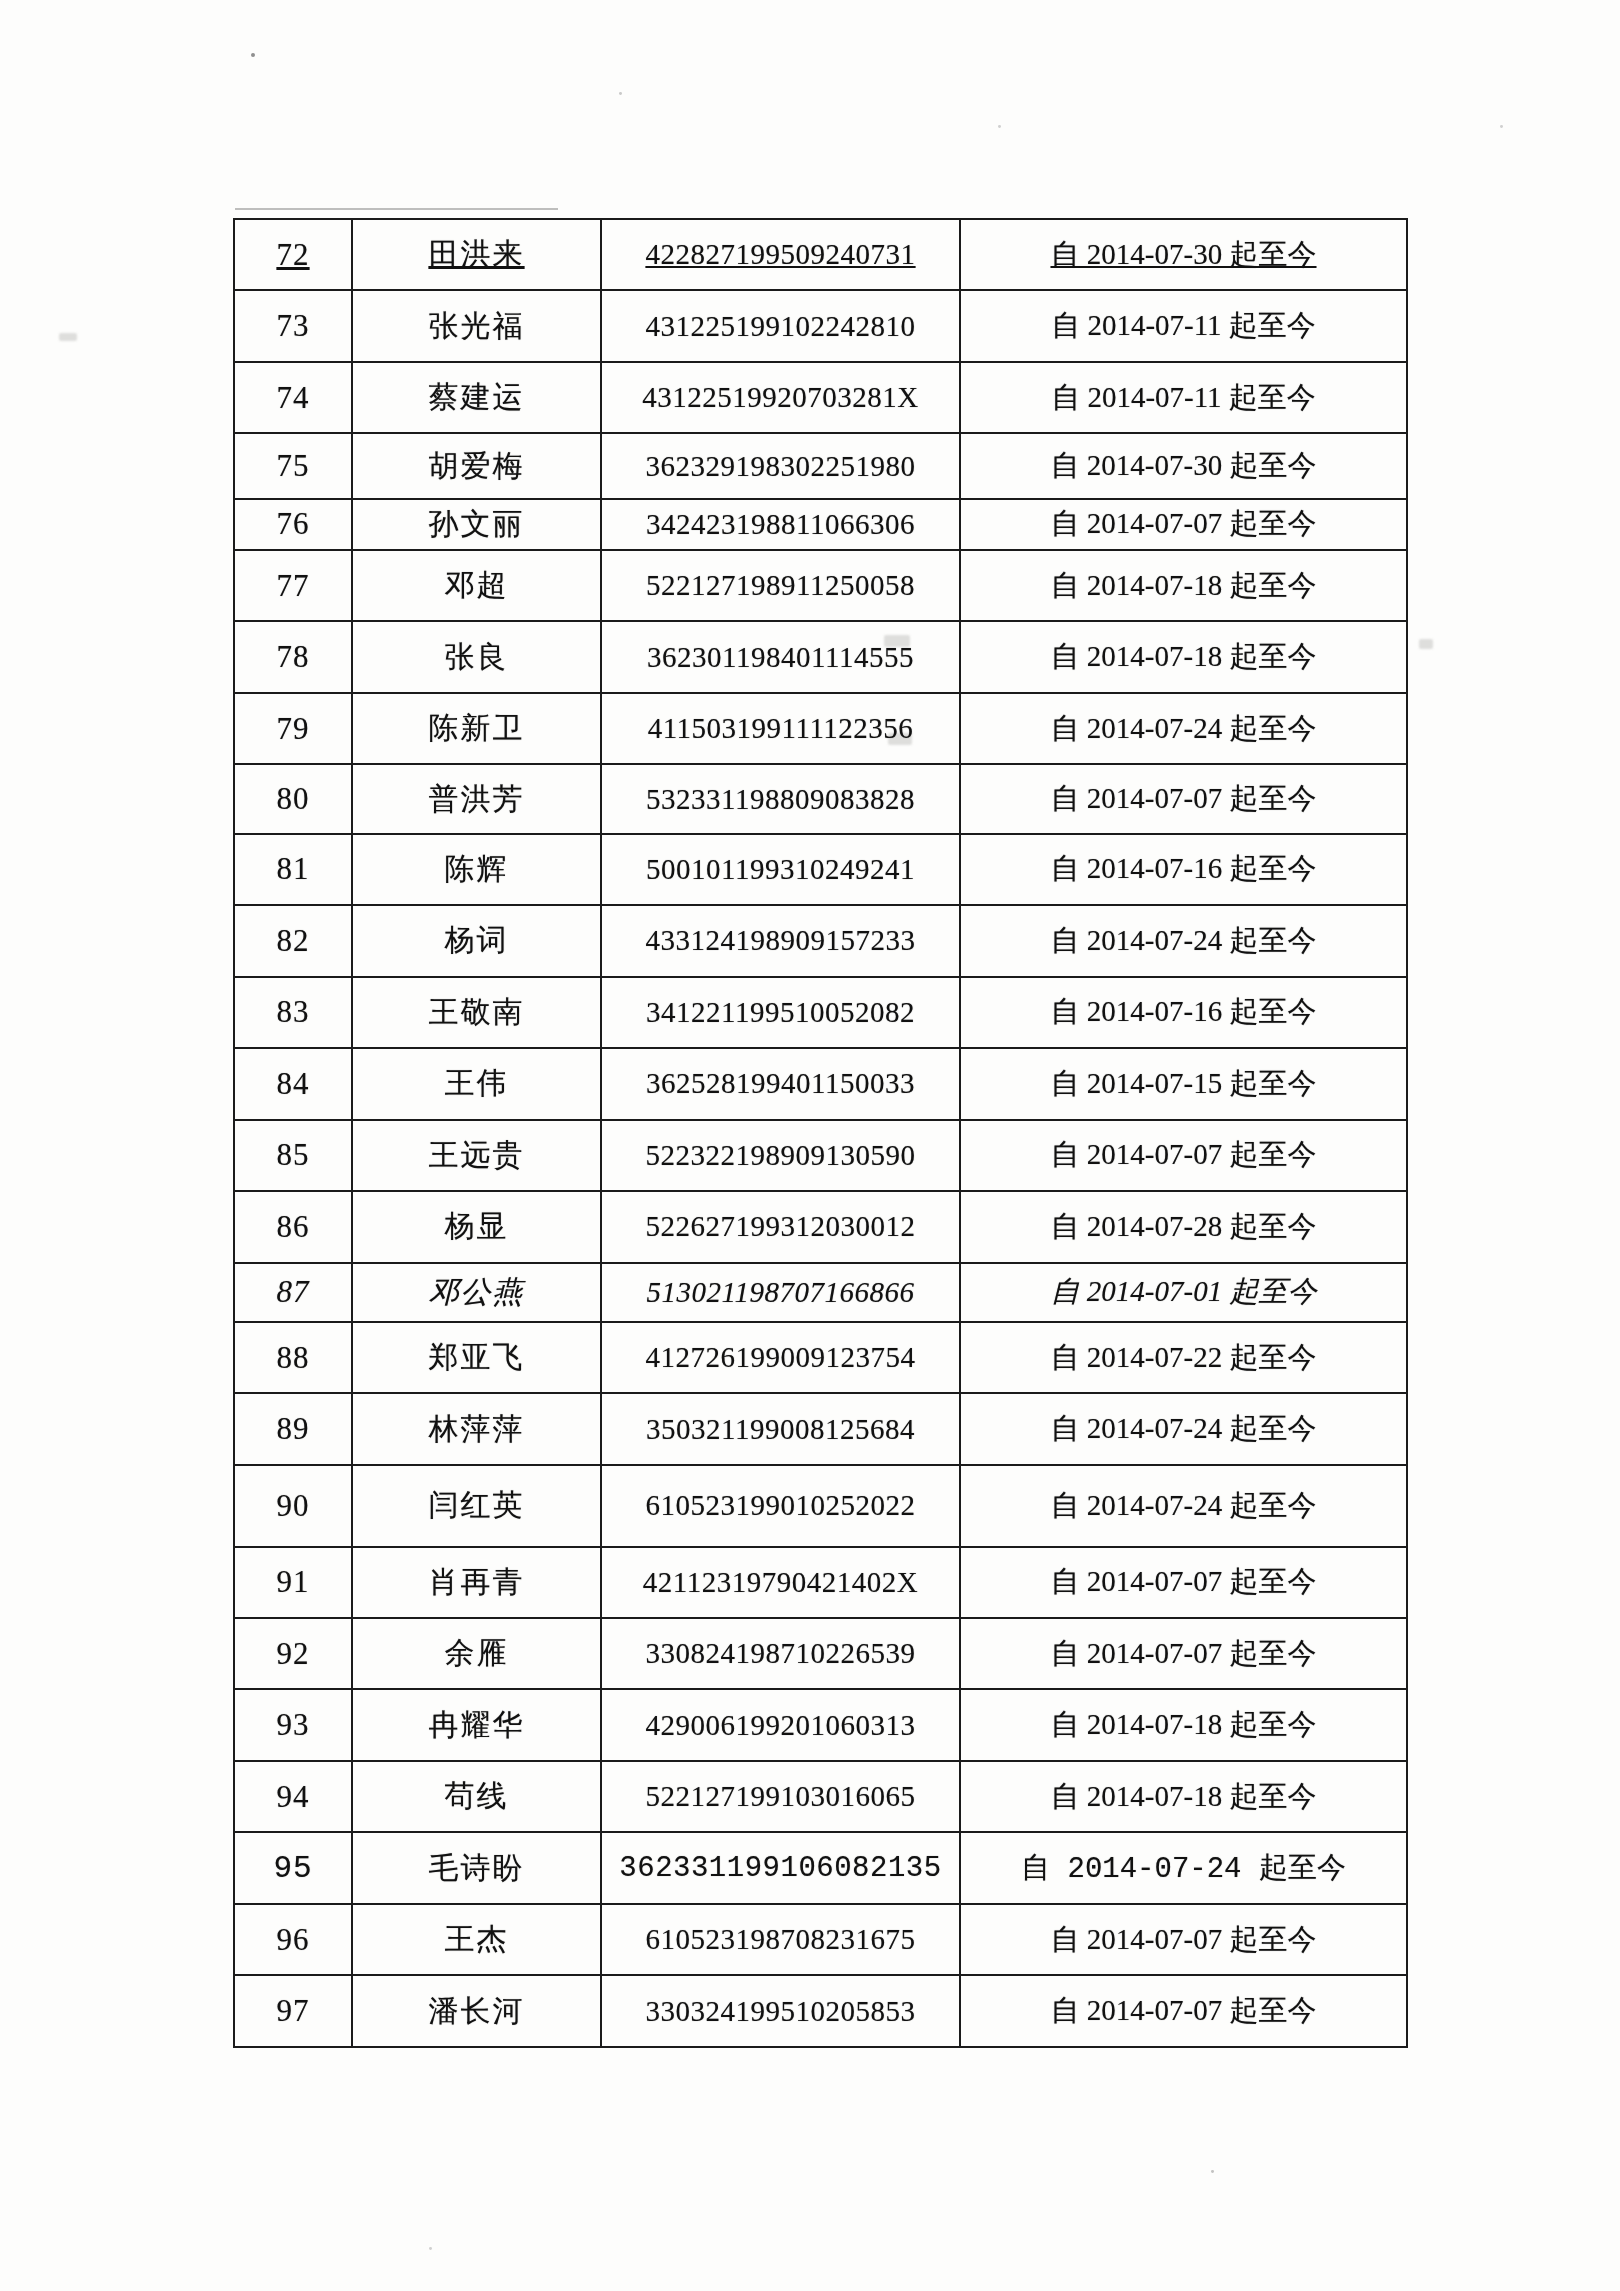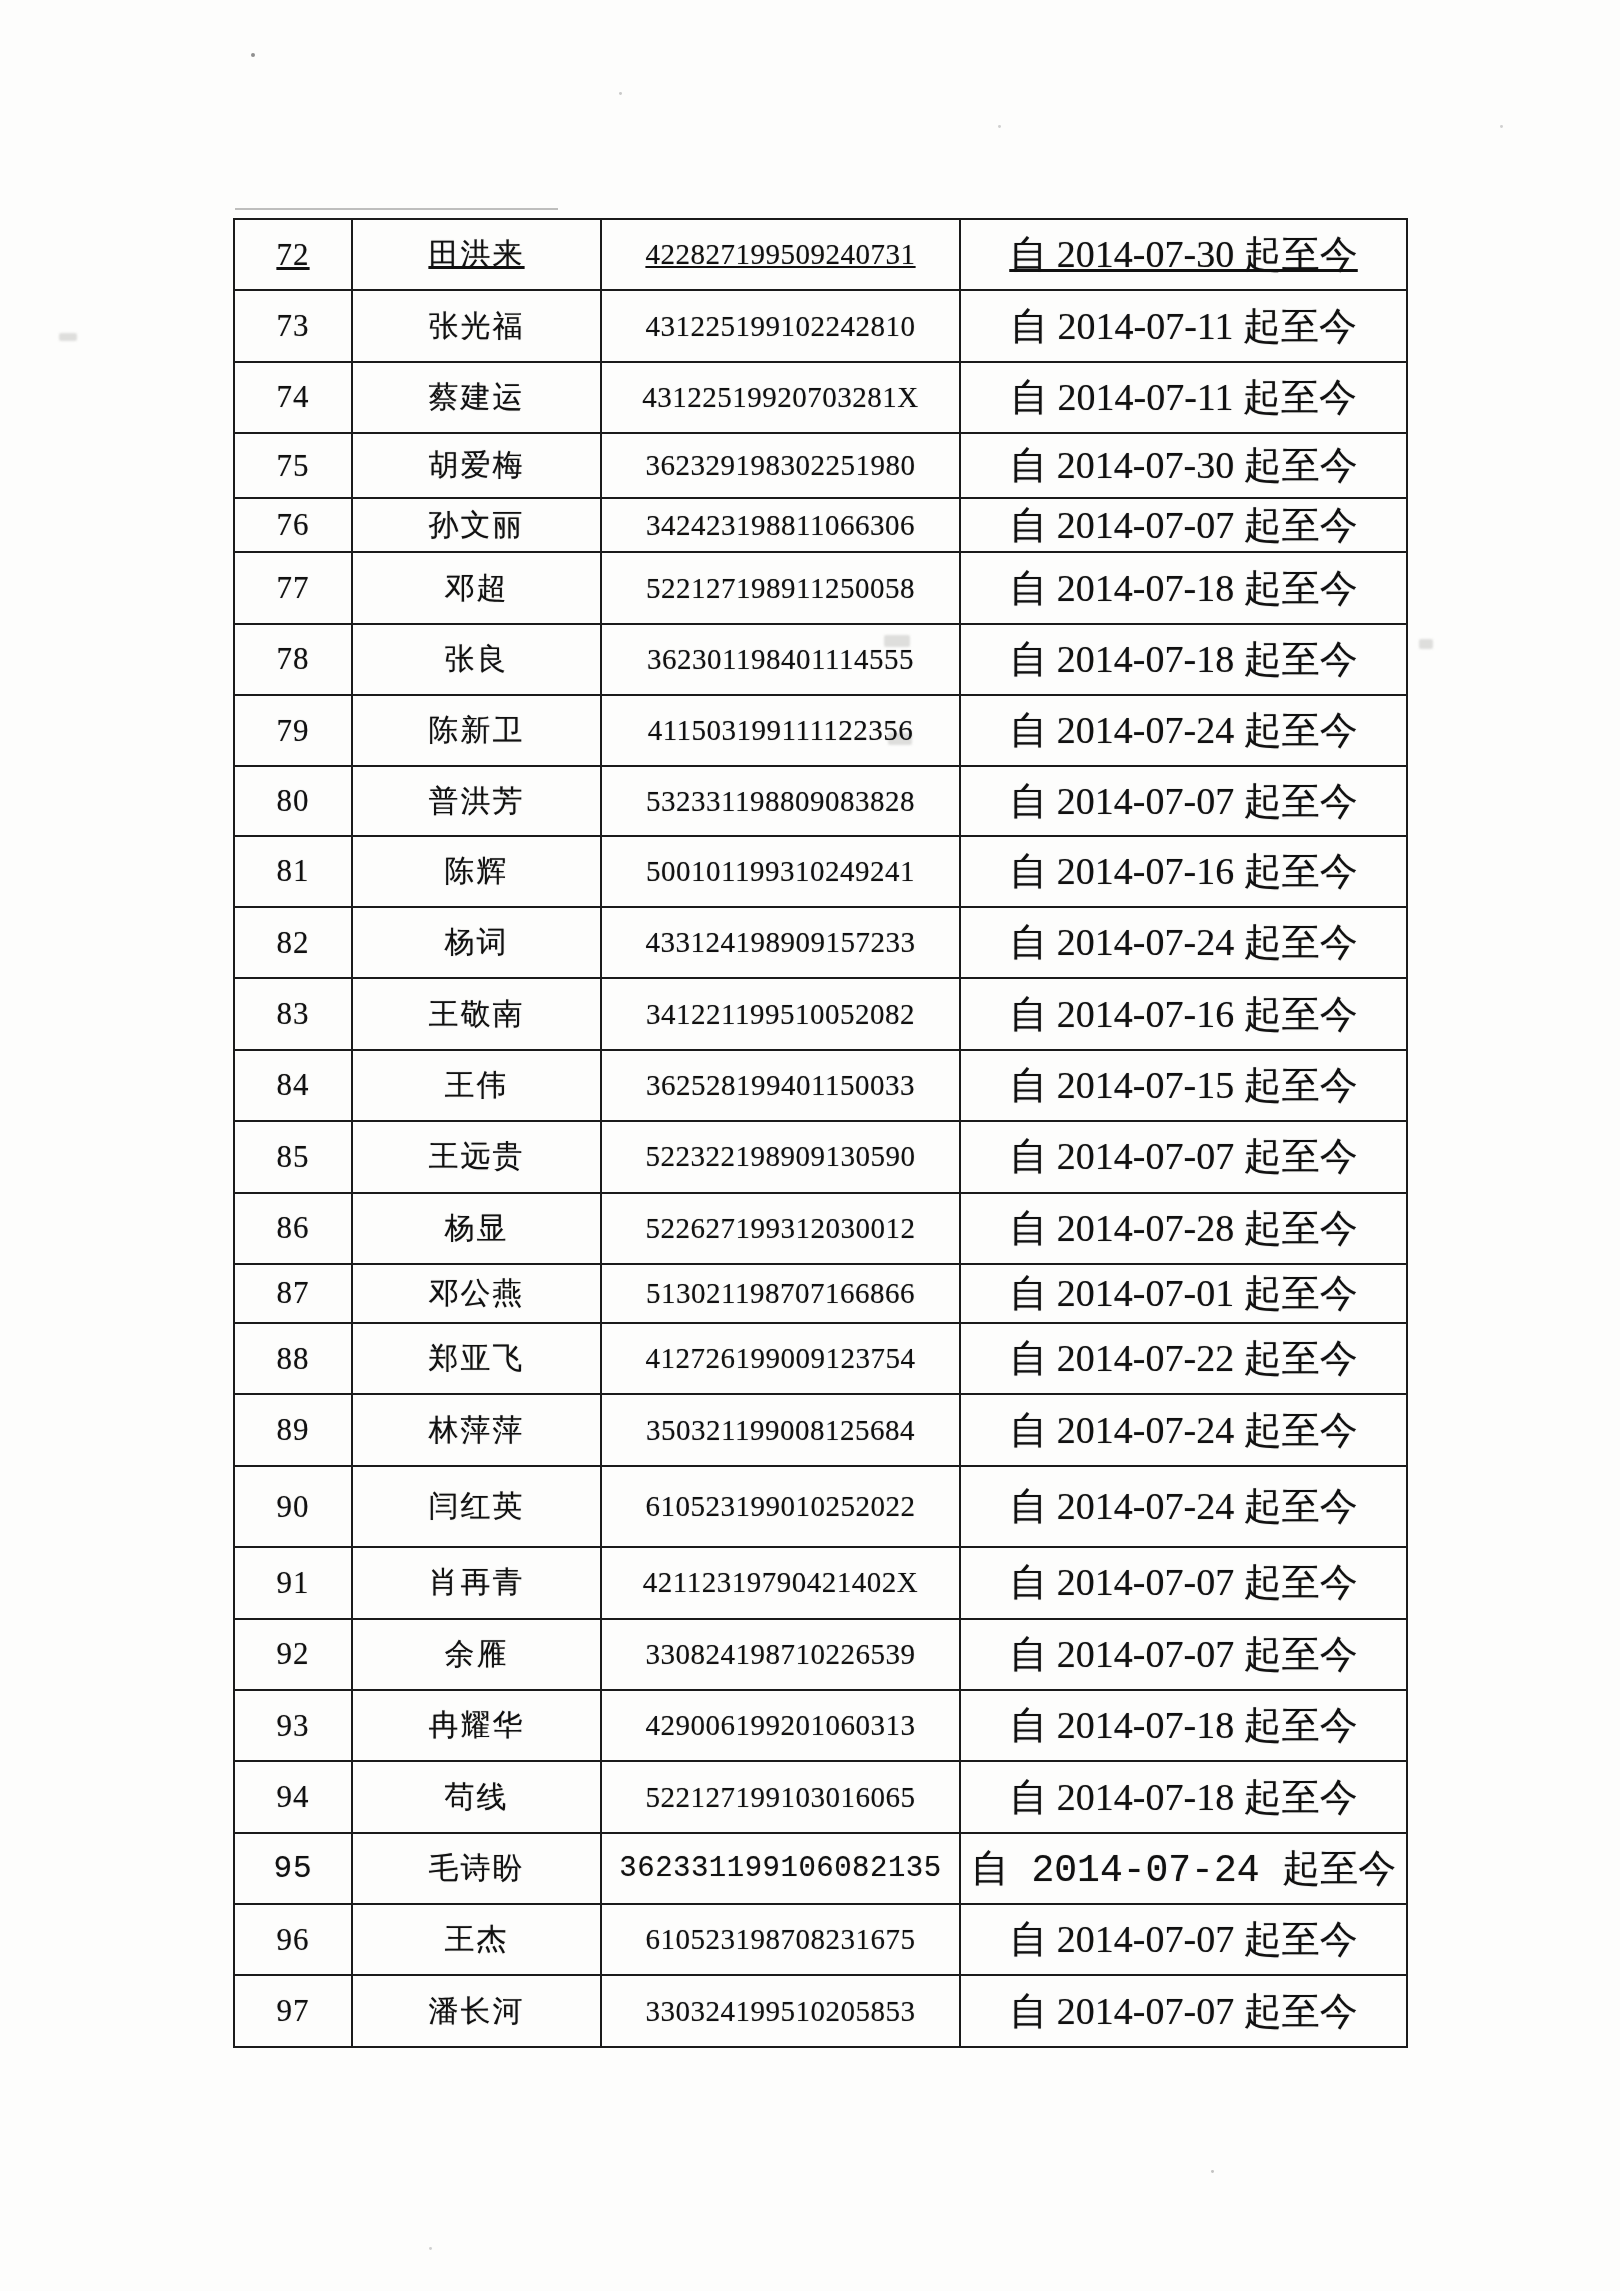--- a/index.html
+++ b/index.html
@@ -30,21 +30,21 @@
     text-align:center;
     vertical-align:middle;
     padding:0;
     overflow:hidden;
     text-shadow:0 0 1px rgba(10,10,10,.45);
   }
   table.roster{border:2.9px solid #161616;}
   td.c-no{font-size:31px;letter-spacing:1px;}
   td.c-name{font-size:30px;letter-spacing:2px;}
   td.c-id{font-size:29px;letter-spacing:0.5px;}
-  td.c-period{font-size:38px;}
+  td.c-period{font-size:29px;}
 </style>
 </head>
 <body>
 
 <div class="page">
 
   <div class="speck" style="left:251px;top:53px;width:3.9px;height:3.9px;opacity:.75;"></div>
   <div class="speck" style="left:619px;top:92px;width:2.9px;height:2.9px;opacity:.35;"></div>
   <div class="speck" style="left:998px;top:125px;width:2.9px;height:2.9px;opacity:.3;"></div>
   <div class="smudge" style="left:884px;top:635px;width:25.5px;height:11.8px;"></div>
@@ -147,21 +147,21 @@
           <td class="c-name">王远贵</td>
           <td class="c-id">522322198909130590</td>
           <td class="c-period">自 2014-07-07 起至今</td>
         </tr>
         <tr style="height: 70px;">
           <td class="c-no">86</td>
           <td class="c-name">杨显</td>
           <td class="c-id">522627199312030012</td>
           <td class="c-period">自 2014-07-28 起至今</td>
         </tr>
-        <tr style="height: 58px;">
+        <tr style="height: 58px; font-style: italic;">
           <td class="c-no">87</td>
           <td class="c-name">邓公燕</td>
           <td class="c-id">513021198707166866</td>
           <td class="c-period">自 2014-07-01 起至今</td>
         </tr>
         <tr style="height: 70px;">
           <td class="c-no">88</td>
           <td class="c-name">郑亚飞</td>
           <td class="c-id">412726199009123754</td>
           <td class="c-period">自 2014-07-22 起至今</td>

